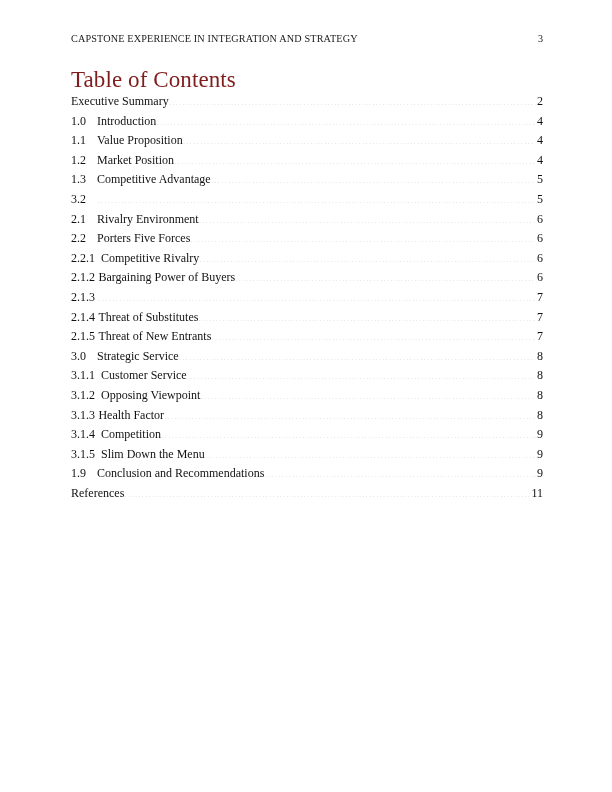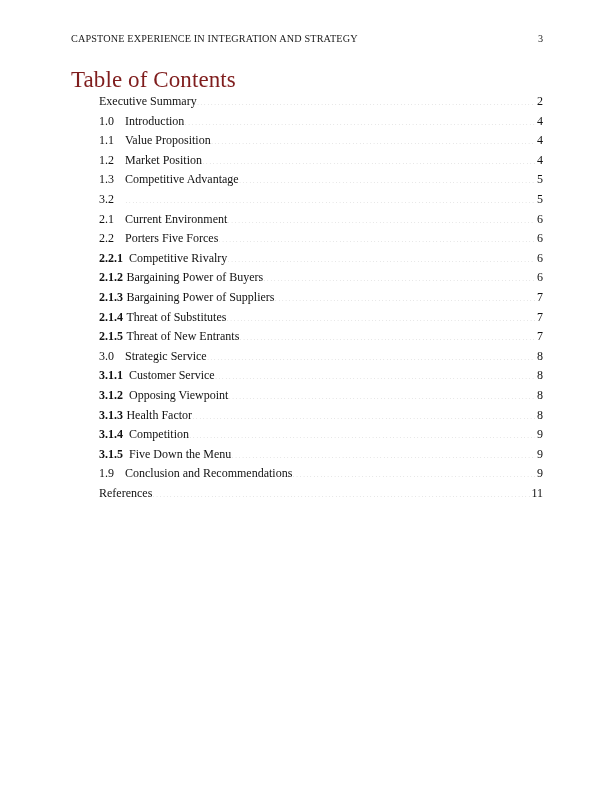--- a/index.html
+++ b/index.html
@@ -75,24 +75,23 @@
     line-height: 19.6px;
     color: #111111;
     white-space: nowrap;
     overflow: hidden;
   }
 
   
   .toc-num {
     flex: 0 0 auto;
     display: inline-block;
-    margin-left: 28px;
   }
   .toc-entry.lvl2 .toc-num { width: 26px; }
-  .toc-entry.lvl3 .toc-num { width: 30px; font-weight: bold; }
+  .toc-entry.lvl3 .toc-num { width: 30px; }
   .toc-entry.nonum .toc-num { width: 0; }
   
   .toc-entry.tight .toc-num {
     width: auto;
     padding-right: 3.4px;
   }
 
   .toc-title {
     flex: 0 0 auto;
   }
@@ -163,21 +162,21 @@
         <span class="toc-dots"></span>
         <span class="toc-page">5</span>
       </div>
       <div class="toc-entry lvl2">
         <span class="toc-num">3.2</span>
         <span class="toc-dots"></span>
         <span class="toc-page">5</span>
       </div>
       <div class="toc-entry lvl2">
         <span class="toc-num">2.1</span>
-        <span class="toc-title">Current Environment</span>
+        <span class="toc-title">Rivalry Environment</span>
         <span class="toc-dots"></span>
         <span class="toc-page">6</span>
       </div>
       <div class="toc-entry lvl2">
         <span class="toc-num">2.2</span>
         <span class="toc-title">Porters Five Forces</span>
         <span class="toc-dots"></span>
         <span class="toc-page">6</span>
       </div>
       <div class="toc-entry lvl3">
@@ -187,21 +186,20 @@
         <span class="toc-page">6</span>
       </div>
       <div class="toc-entry lvl3 tight">
         <span class="toc-num">2.1.2</span>
         <span class="toc-title">Bargaining Power of Buyers</span>
         <span class="toc-dots"></span>
         <span class="toc-page">6</span>
       </div>
       <div class="toc-entry lvl3 tight">
         <span class="toc-num">2.1.3</span>
-        <span class="toc-title">Bargaining Power of Suppliers</span>
         <span class="toc-dots"></span>
         <span class="toc-page">7</span>
       </div>
       <div class="toc-entry lvl3 tight">
         <span class="toc-num">2.1.4</span>
         <span class="toc-title">Threat of Substitutes</span>
         <span class="toc-dots"></span>
         <span class="toc-page">7</span>
       </div>
       <div class="toc-entry lvl3 tight">
@@ -235,21 +233,21 @@
         <span class="toc-page">8</span>
       </div>
       <div class="toc-entry lvl3">
         <span class="toc-num">3.1.4</span>
         <span class="toc-title">Competition</span>
         <span class="toc-dots"></span>
         <span class="toc-page">9</span>
       </div>
       <div class="toc-entry lvl3">
         <span class="toc-num">3.1.5</span>
-        <span class="toc-title">Five Down the Menu</span>
+        <span class="toc-title">Slim Down the Menu</span>
         <span class="toc-dots"></span>
         <span class="toc-page">9</span>
       </div>
       <div class="toc-entry lvl2">
         <span class="toc-num">1.9</span>
         <span class="toc-title">Conclusion and Recommendations</span>
         <span class="toc-dots"></span>
         <span class="toc-page">9</span>
       </div>
       <div class="toc-entry nonum">

